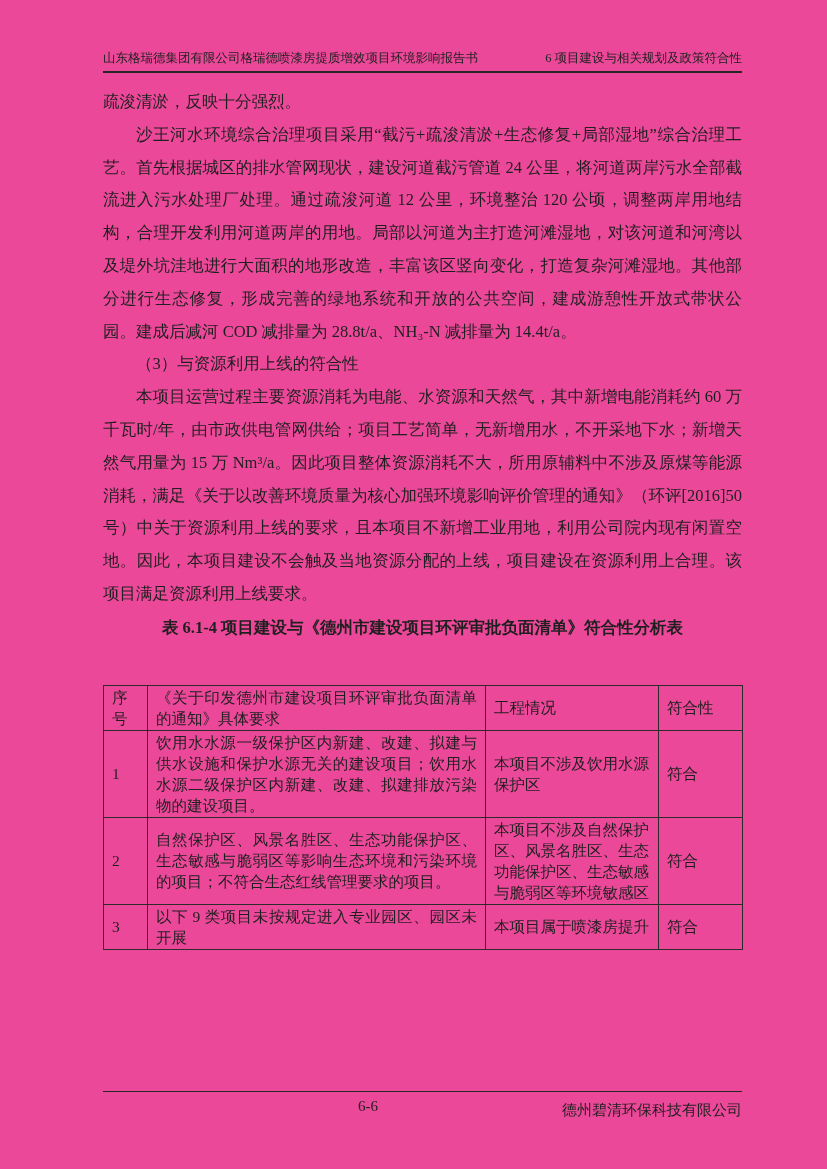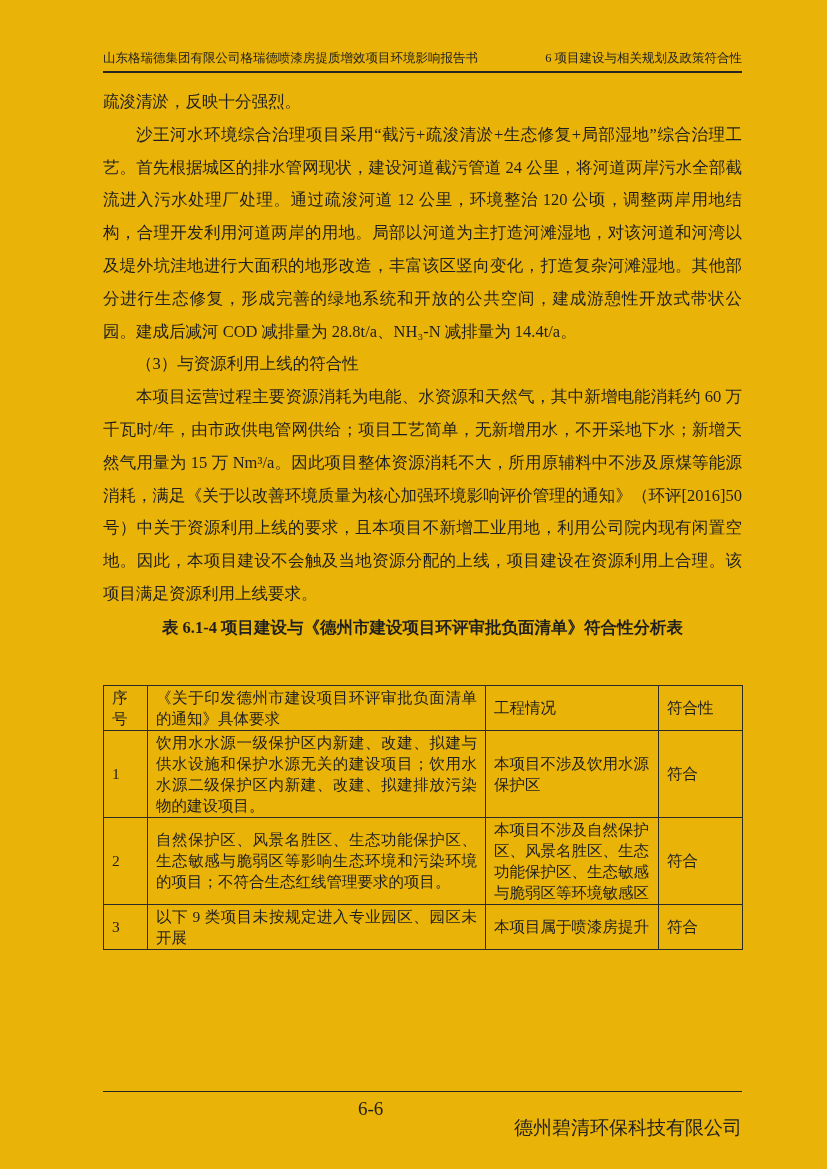--- a/index.html
+++ b/index.html
@@ -1,20 +1,20 @@
 <!DOCTYPE html>
 <html lang="zh"><head>
 <meta charset="utf-8">
 <style>
   html,body{margin:0;padding:0;background:#e8e8e8;}
   .page{
     position:relative;
     width:827px;height:1169px;
     margin:0 auto;
-    background:#eab308;
+    background:#ec4899;
     font-family:"Liberation Serif","DejaVu Serif",serif;
     color:#1f1f1f;
     overflow:hidden;
     box-sizing:border-box;
   }
   .page-inner{
     position:absolute;
     left:103px;right:85px;top:50px;
   }
   
@@ -75,29 +75,29 @@
   tr.h-header{height:42px;}
   tr.h-r1{height:65px;}
   tr.h-r2{height:87px;}
   tr.h-r3{height:21px;}
   
   .doc-footer{
     position:absolute;
     left:103px;right:85px;top:1091px;
     border-top:1.5px solid #252525;
     height:30px;
-    font-size:19px;
+    font-size:15px;
   }
   .footer-page{
     position:absolute;
     left:255px;top:6px;
   }
   .footer-company{
     position:absolute;
-    right:0;top:23px;text-align:right;
+    right:0;top:9px;text-align:right;
   }
 </style>
 </head>
 <body>
 
 <div class="page">
   <div class="page-inner">
 
     <div class="doc-header">
       <span>山东格瑞德集团有限公司格瑞德喷漆房提质增效项目环境影响报告书</span>

